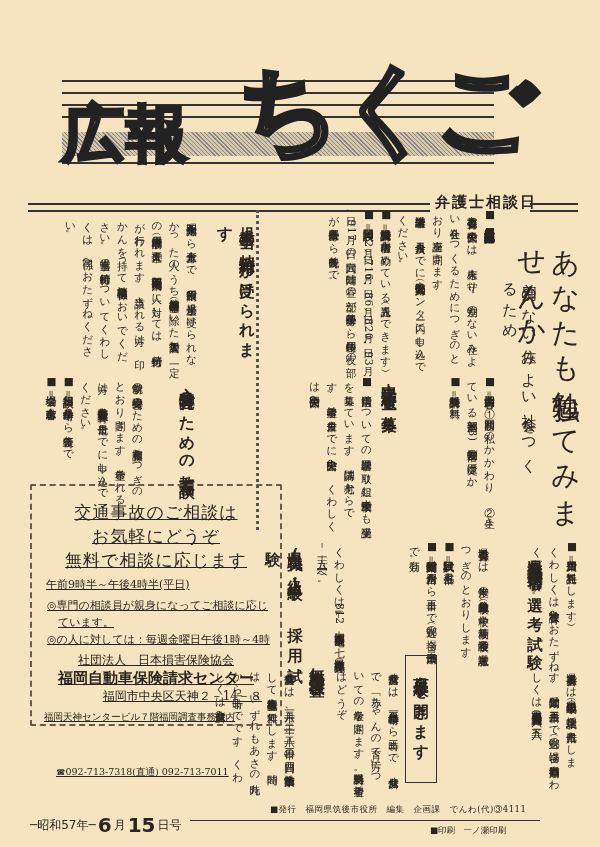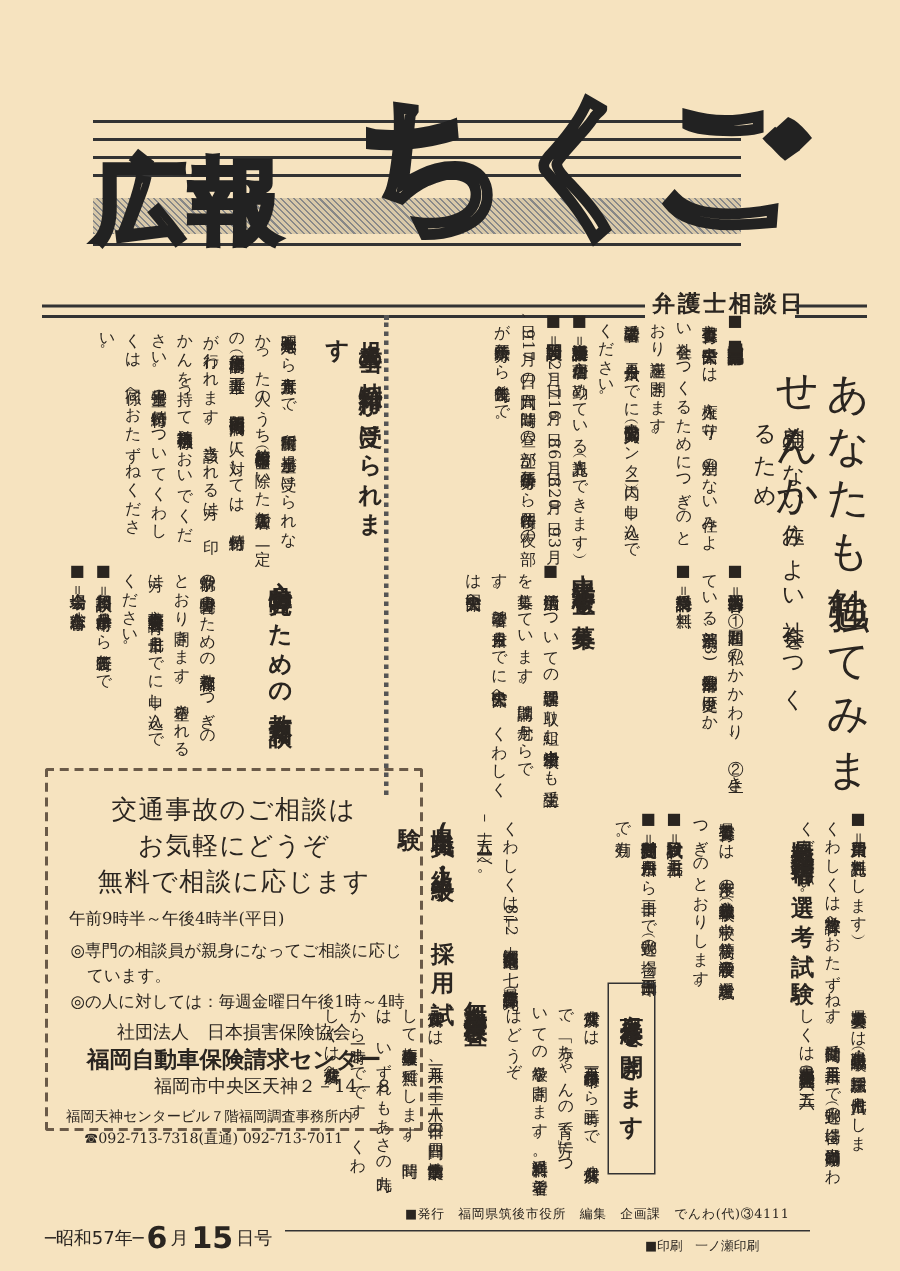--- a/index.html
+++ b/index.html
@@ -24,22 +24,22 @@
   .col{font-size:10.6px;line-height:17.3px;letter-spacing:0.4px;}
   .col p{margin:0;}
   .head{font-family:"DejaVu Sans",sans-serif;font-weight:bold;}
   .bullet{font-family:"DejaVu Sans",sans-serif;font-weight:bold;}
   .big-title{font-family:"DejaVu Sans",sans-serif;font-size:28px;line-height:34px;letter-spacing:3px;}
   .subtitle{font-size:15px;letter-spacing:3px;}
   .h2{font-family:"DejaVu Sans",sans-serif;font-weight:bold;font-size:15.5px;letter-spacing:2px;line-height:22px;}
   .wavy-v{width:0;border-left:3px dotted #555;}
   .boxed{border:1.5px solid #333;padding:8px 4px;}
   
-  .ad{left:30px;top:512px;width:248px;height:238px;border:2px dashed #6a5a48;border-radius:2px;
-      font-family:"DejaVu Sans",sans-serif;}
+  .ad{left:30px;top:484px;width:248px;height:238px;border:2px dashed #6a5a48;border-radius:2px;
+      font-family:"DejaVu Sans",sans-serif;text-decoration:underline;}
   .ad .ttl{font-size:17px;text-align:center;letter-spacing:1px;line-height:24px;}
   .ad .small{font-family:"DejaVu Serif",serif;font-size:11px;line-height:17px;}
   .ad .assoc{text-align:center;font-size:12px;}
   .ad .center-name{text-align:center;font-weight:bold;font-size:15px;letter-spacing:0px;}
   .ad .addr{text-align:right;font-family:"DejaVu Serif",serif;font-size:12px;padding-right:18px;}
   .ad .foot{font-family:"DejaVu Serif",serif;font-size:9.5px;padding-left:12px;line-height:15px;}
   
   .footer-date{left:30px;top:813px;font-family:"DejaVu Sans",sans-serif;font-size:12px;display:flex;align-items:center;}
   .footer-date .num{font-weight:bold;font-size:20px;margin:0 2px;}
   .footer-rule{left:190px;top:820px;width:350px;height:0;border-top:1.5px solid #333;}
@@ -129,21 +129,21 @@
   <div class="ttl">無料で相談に応じます</div>
   <div class="small" style="padding-left:14px;margin-top:4px;">
     <div>午前9時半～午後4時半(平日)</div>
   </div>
   <div class="small" style="padding:4px 8px 0 14px;text-indent:-1em;padding-left:26px;">◎専門の相談員が親身になってご相談に応じています。</div>
   <div class="small" style="padding:0 8px 0 26px;text-indent:-1em;">◎の人に対しては：毎週金曜日午後1時～4時</div>
   <div class="assoc" style="margin-top:4px;">社団法人　日本損害保険協会</div>
   <div class="center-name">福岡自動車保険請求センター</div>
   <div class="addr">福岡市中央区天神２－14－８</div>
   <div class="foot" style="margin-top:4px;">福岡天神センタービル７階福岡調査事務所内</div>
-  <div class="foot" style="padding-left:24px;">☎092-713-7318(直通) 092-713-7011</div>
+  <div class="foot" style="padding-left:24px;margin-top:40px;">☎092-713-7318(直通) 092-713-7011</div>
 </div>
 
 <div class="abs footer-date">
   <span>─昭和57年─</span>
   <span class="num">6</span>
   <span>月</span>
   <span class="num">15</span>
   <span>日号</span>
 </div>
 <div class="abs footer-rule"></div>

